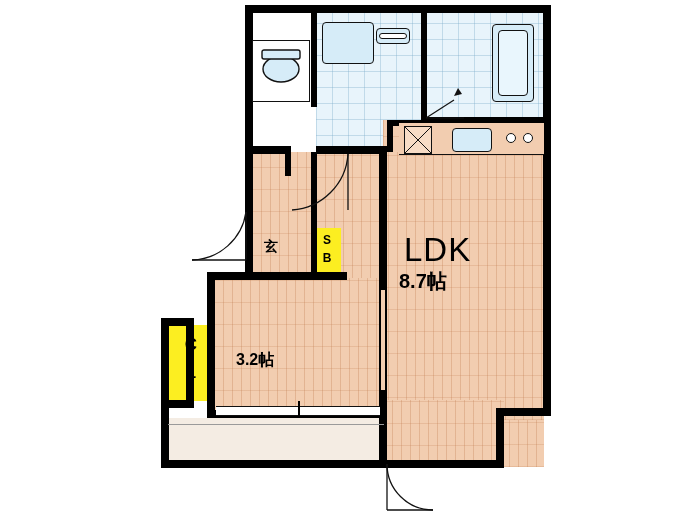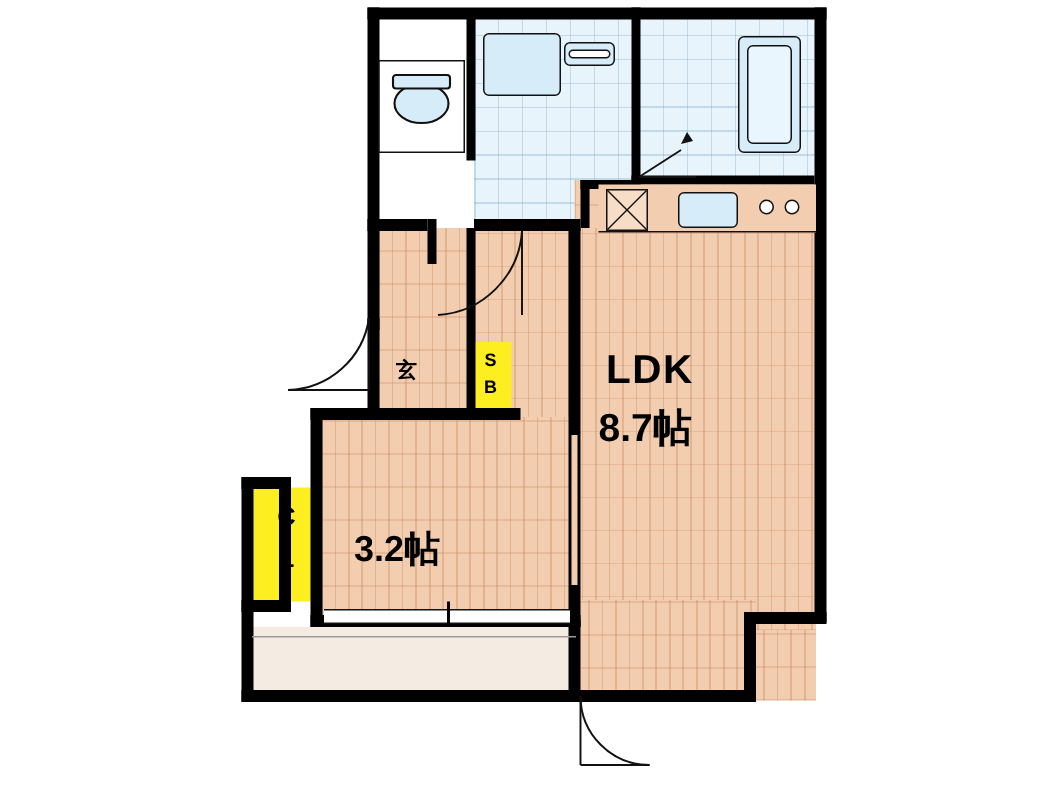--- a/index.html
+++ b/index.html
@@ -25,24 +25,24 @@
     background-color:#e8f4fb;
     background-image:
       repeating-linear-gradient(90deg, rgba(120,170,200,.35) 0 1px, rgba(120,170,200,0) 1px 16px),
       repeating-linear-gradient(0deg, rgba(120,170,200,.35) 0 1px, rgba(120,170,200,0) 1px 16px);
   }
   .balconyhatch{
     background-color:#f4ece3;
   }
 
   .lbl{position:absolute;color:#000;white-space:nowrap;}
-  .lbl-ldk{font-size:27px;font-weight:bold;letter-spacing:1px;}
-  .lbl-ldk-sub{font-size:26px;font-weight:bold;}
+  .lbl-ldk{font-size:33px;font-weight:normal;letter-spacing:1px;}
+  .lbl-ldk-sub{font-size:20px;font-weight:bold;}
   .lbl-room{font-size:25px;font-weight:bold;letter-spacing:1px;}
-  .lbl-room-sub{font-size:24px;font-weight:bold;}
+  .lbl-room-sub{font-size:16px;font-weight:bold;}
   .lbl-sm{font-size:14px;font-weight:bold;}
   .lbl-bal{font-size:15px;font-weight:bold;letter-spacing:2px;}
   .lbl-cl{font-size:17px;font-weight:bold;line-height:1.05;text-align:center;}
   .lbl-sb{font-size:12px;font-weight:bold;line-height:1.05;text-align:center;}
 
   .fixture{background:#d6ecf8;border:1px solid #111;}
   .round{border-radius:50%;}
   .rrect{border-radius:4px;}
 
   svg{display:block;overflow:visible;}

